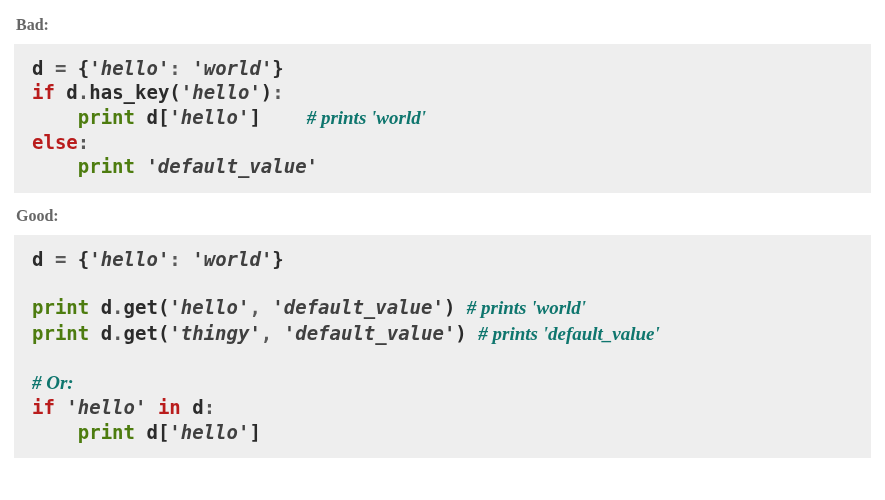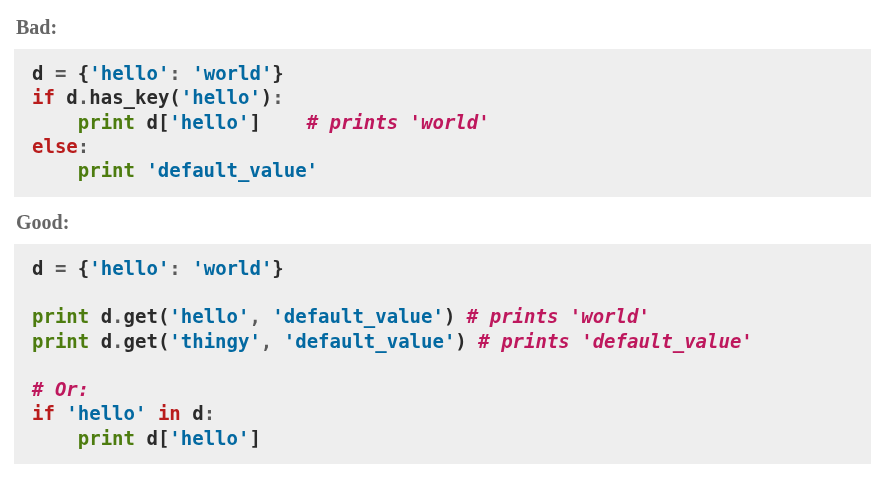--- a/index.html
+++ b/index.html
@@ -6,42 +6,42 @@
   body {
     margin: 0;
     padding: 10px 14px 16px 14px;
     background: #ffffff;
     font-family: Georgia, "Times New Roman", serif;
     color: #333;
     width: 885px;
   }
   .section-heading {
     font-weight: bold;
-    font-size: 20px;
+    font-size: 16px;
     color: #666;
     margin: 6px 0 10px 2px;
   }
   pre.code {
     background: #eeeeee;
     margin: 0 0 14px 0;
     padding: 12px 18px 14px 18px;
     font-family: Consolas, "DejaVu Sans Mono", Menlo, Monaco, monospace;
     font-size: 19px;
     line-height: 1.28;
     font-weight: bold;
     white-space: pre;
     overflow: hidden;
   }
   .n  { color: #2b2b2b; }   
   .o  { color: #5a5a5a; }   
   .p  { color: #2b2b2b; }   
   .kw { color: #b91c1c; font-weight: bold; } 
   .kp { color: #4d7c0f; font-weight: bold; } 
-  .s  { color: #0369a1; }   
-  .c  { color: #be185d; font-style: italic; }  
+  .s  { color: #404040; font-style: italic; }   
+  .c  { color: #0f766e; font-style: italic; font-family: Liberation Serif, serif; }  
 </style>
 </head>
 <body>
 
 <div class="section-heading"><span>Bad</span>:</div>
 
 <pre class="code"><span class="n">d</span> <span class="o">=</span> <span class="p">{</span><span class="s">'hello'</span><span class="o">:</span> <span class="s">'world'</span><span class="p">}</span>
 <span class="kw">if</span> <span class="n">d</span><span class="o">.</span><span class="n">has_key</span><span class="p">(</span><span class="s">'hello'</span><span class="p">)</span><span class="o">:</span>
     <span class="kp">print</span> <span class="n">d</span><span class="p">[</span><span class="s">'hello'</span><span class="p">]</span>    <span class="c"># prints 'world'</span>
 <span class="kw">else</span><span class="o">:</span>

